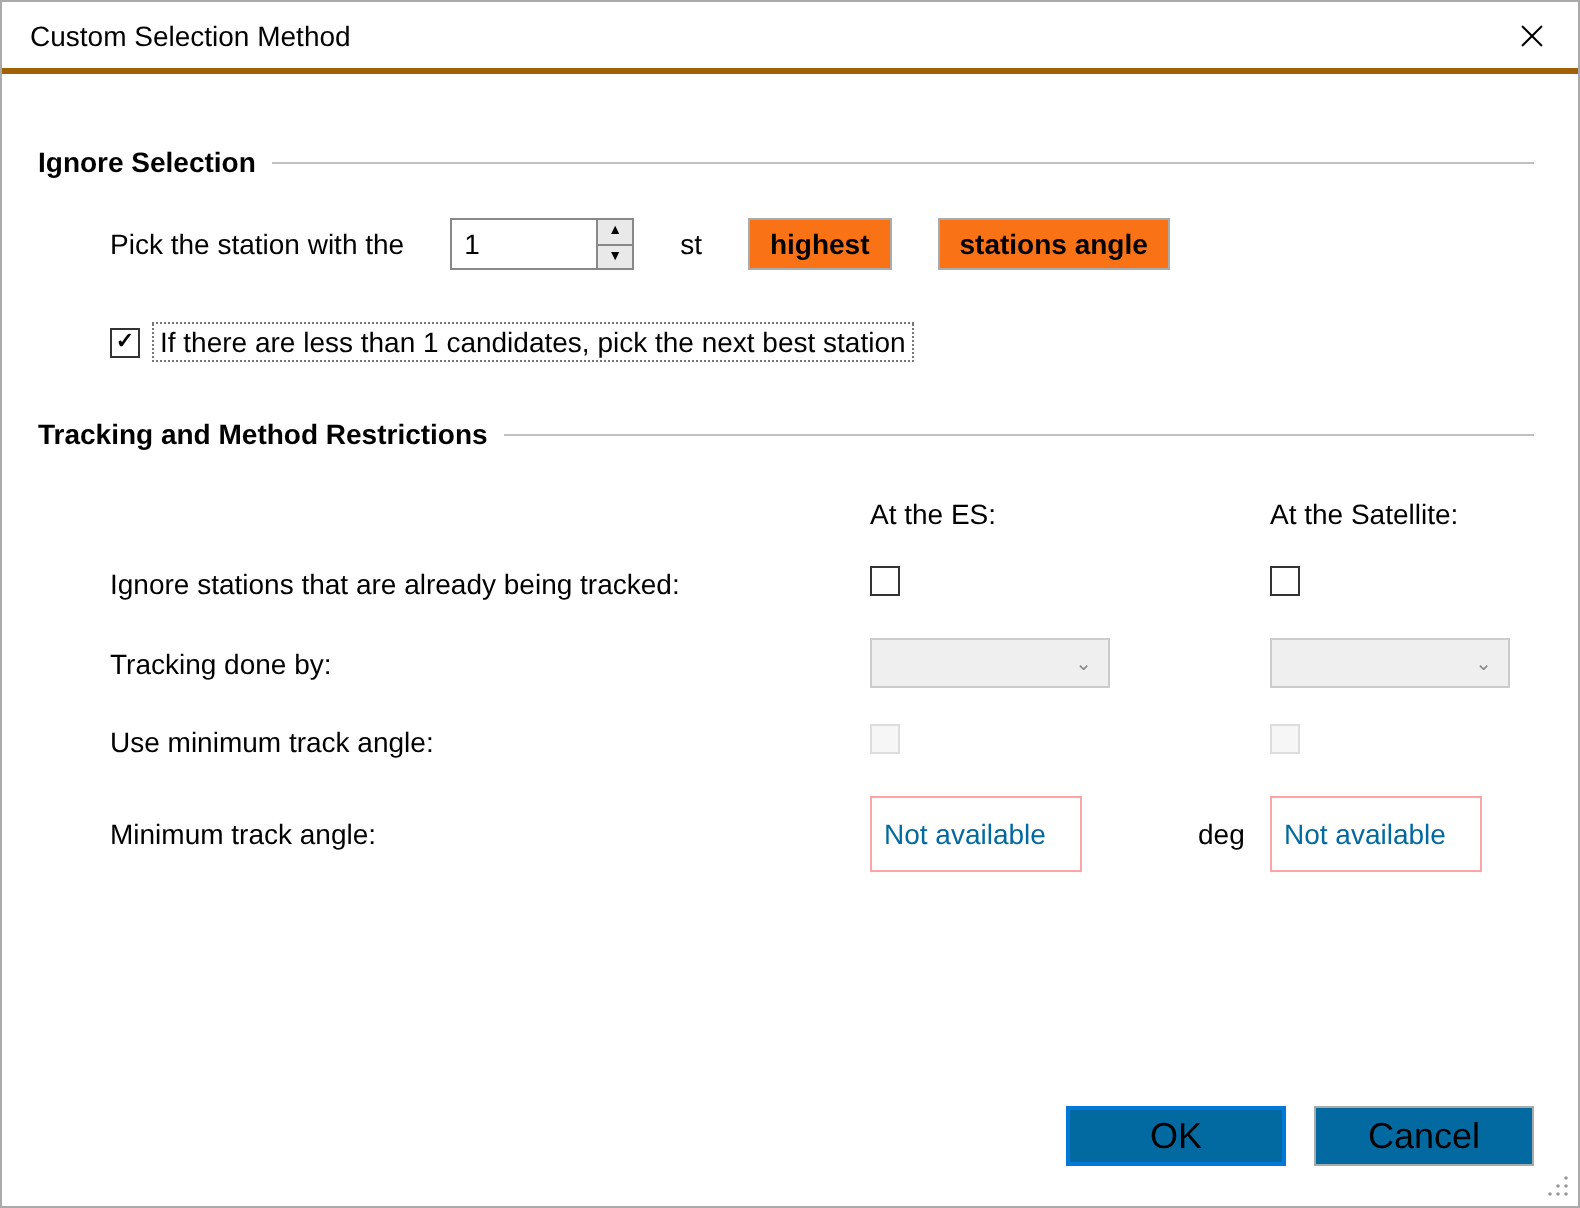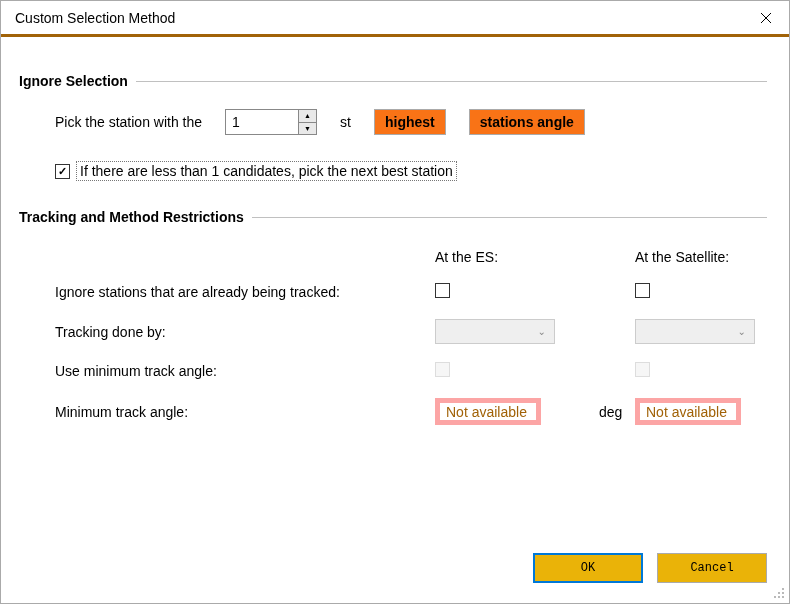--- a/index.html
+++ b/index.html
@@ -162,50 +162,49 @@
       color: #888;
     }
     .cb-disabled {
       width: 15px;
       height: 15px;
       border: 1px solid #ddd;
       background: #f6f6f6;
       display: inline-block;
     }
     .txtinput {
-      border: 5px solid #fca5a5;
-      background: #fff;
-      height: 27px;
+      border: 1px solid #fca5a5;
+      background: #fff;
+      height: 38px;
       width: 106px;
       padding: 0 6px;
       font-size: 14px;
-      color: #a16207;
+      color: #0369a1;
       font-family: inherit;
     }
     .unit {
       font-size: 14px;
       padding-left: 4px;
     }
     .buttons {
       position: absolute;
       bottom: 20px;
       right: 22px;
       display: flex;
       gap: 14px;
     }
     .btn {
       width: 110px;
       height: 30px;
       border: 1px solid #aaa;
-      background: #eab308;
-      font-size: 12px;
+      background: #0369a1;
+      font-size: 18px;
       display: flex;
       align-items: center;
       justify-content: center;
-      font-family: Liberation Mono, monospace;
     }
     .btn.primary {
       border: 2px solid #0078d7;
     }
     .resize-grip {
       position: absolute;
       right: 2px;
       bottom: 2px;
       width: 14px;
       height: 14px;

